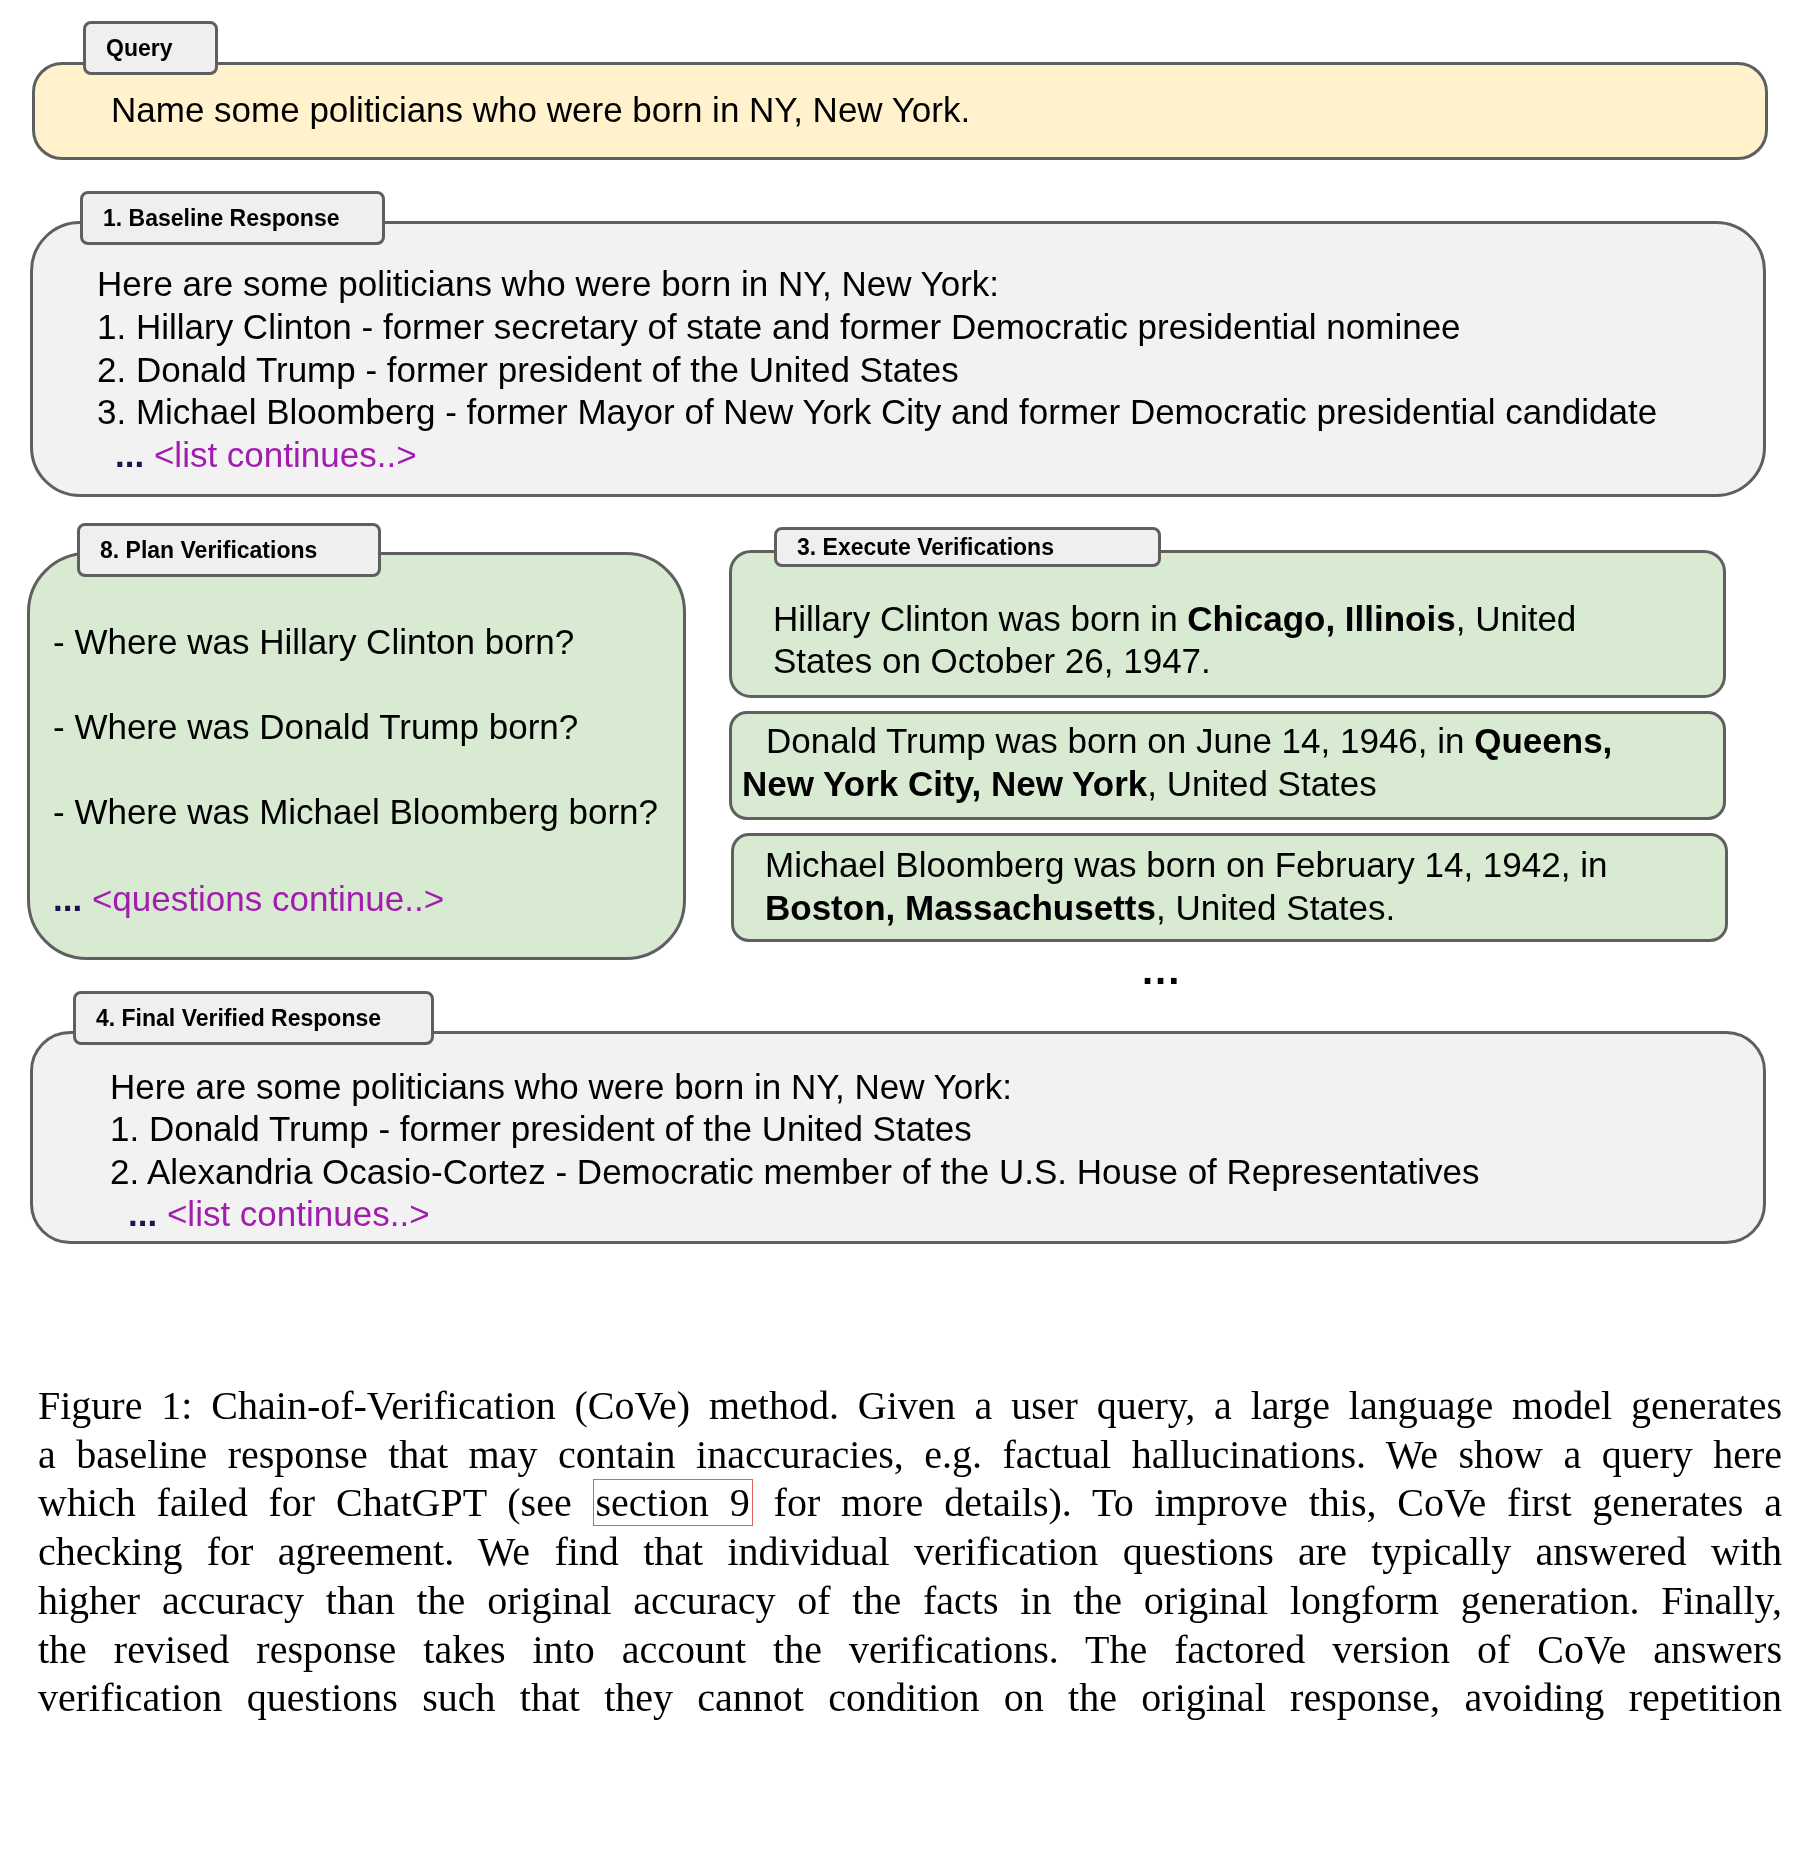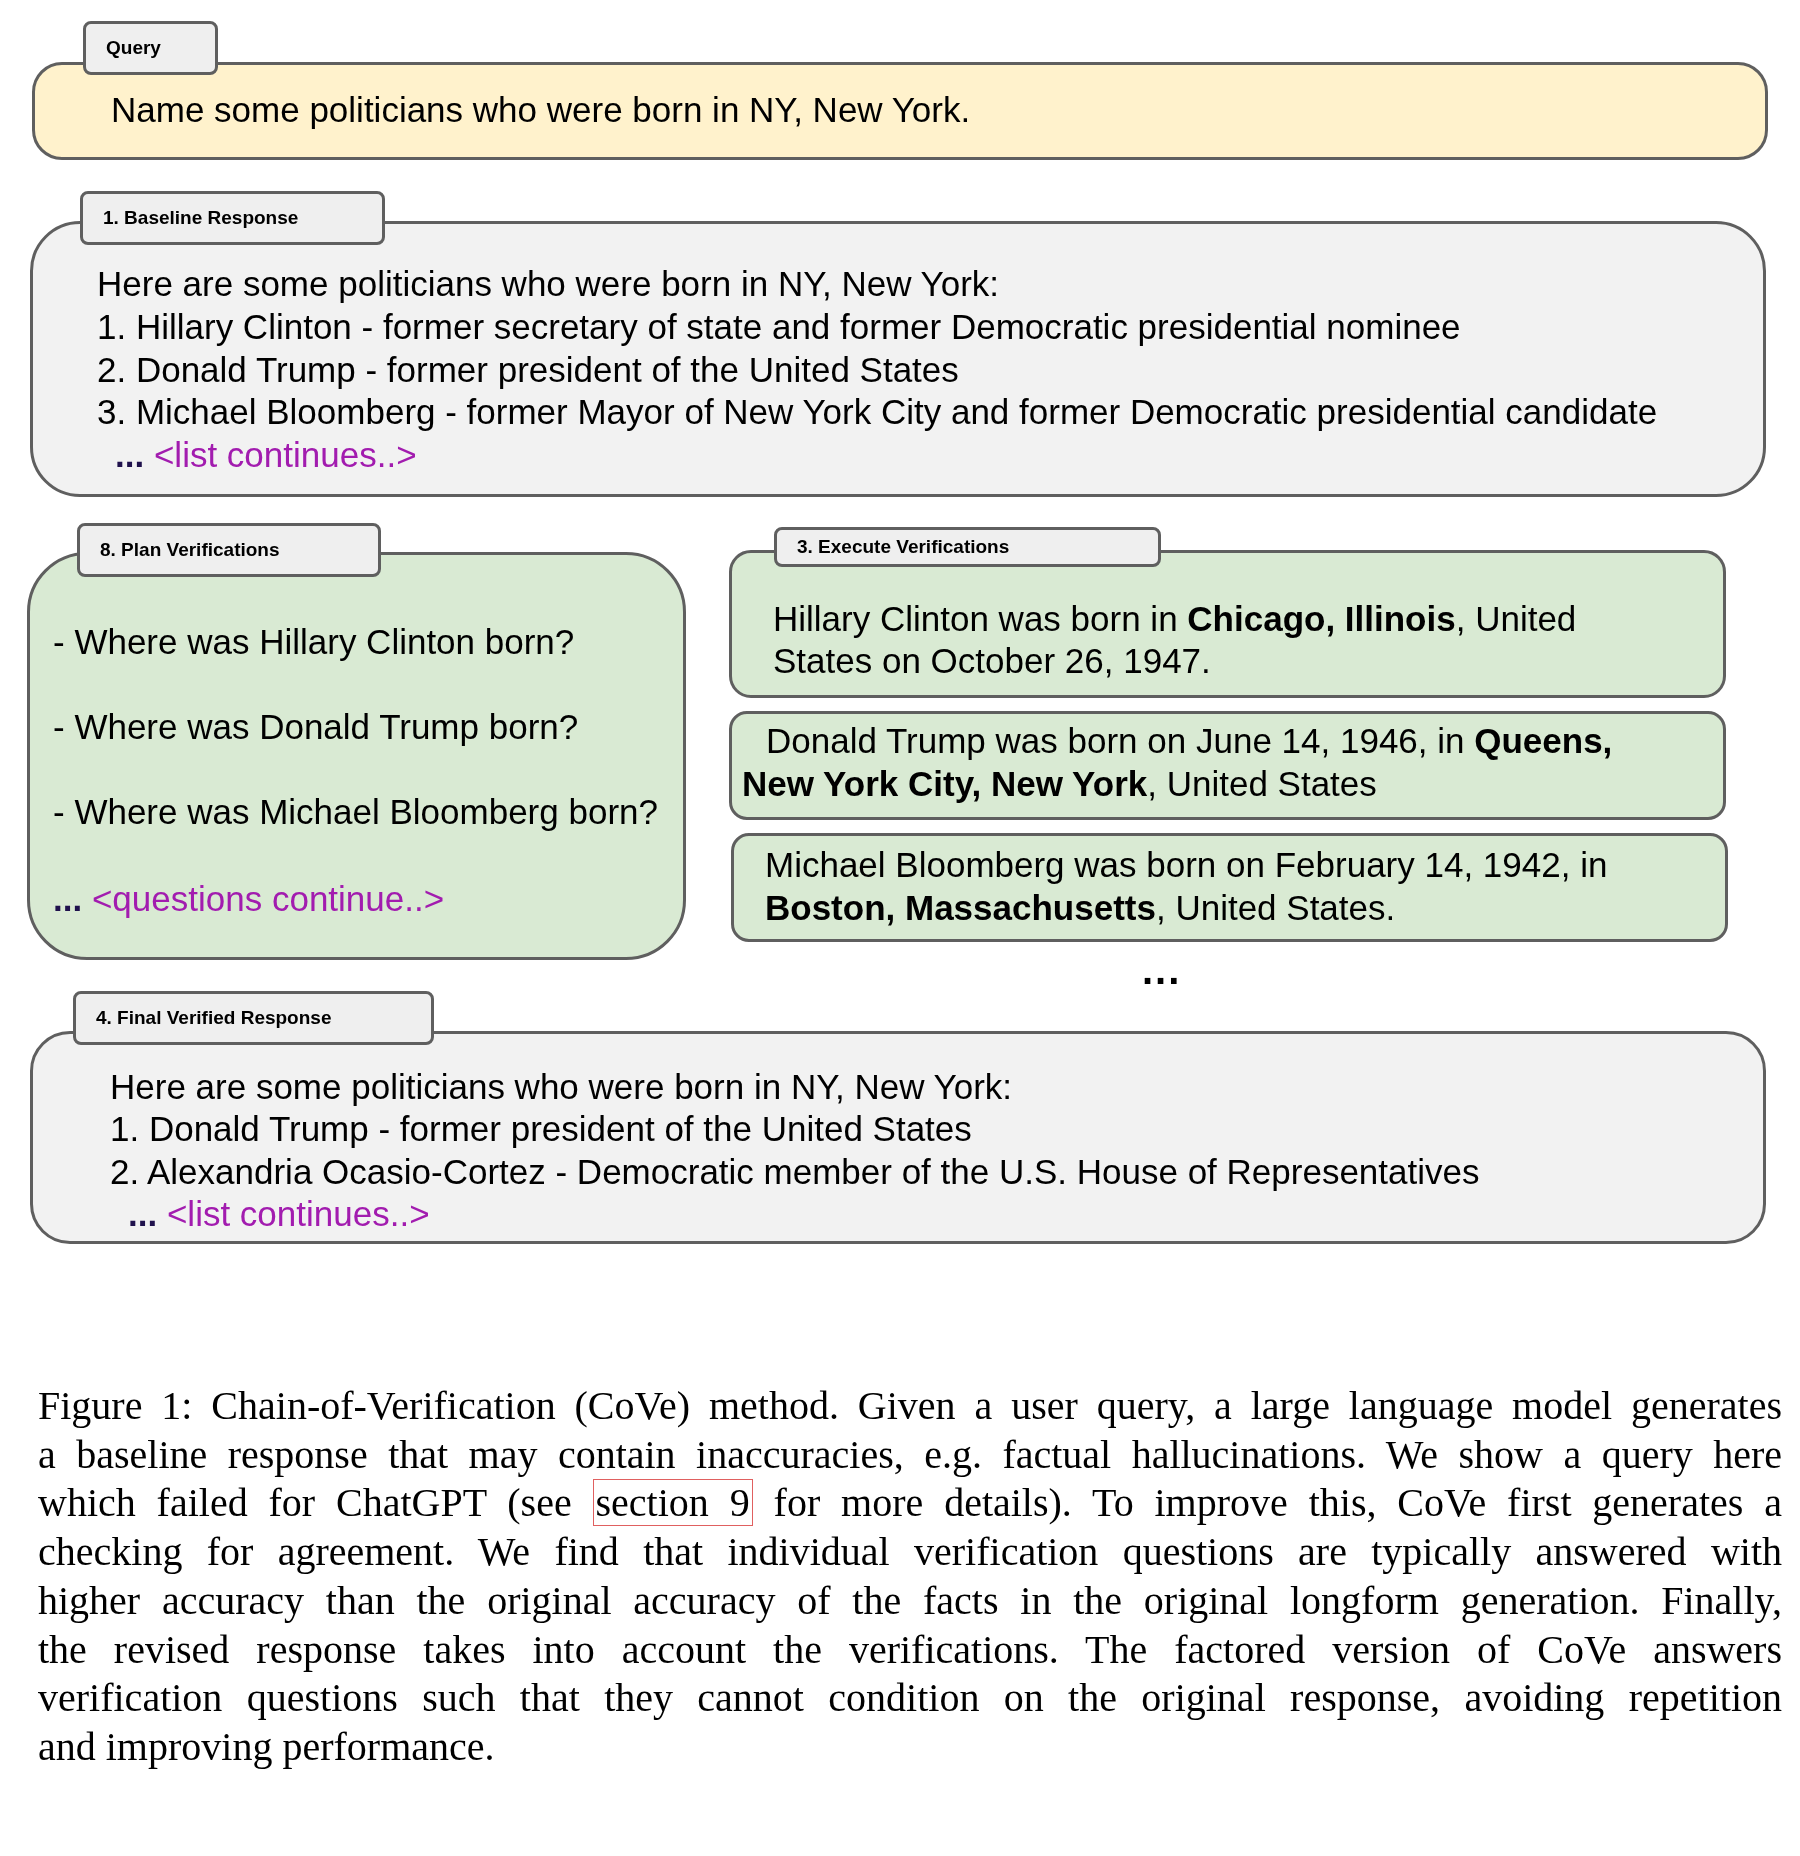--- a/index.html
+++ b/index.html
@@ -1,19 +1,19 @@
 <!DOCTYPE html>
 <html><head>
 <meta charset="utf-8">
 <style>
   html, body { margin:0; padding:0; background:#ffffff; }
   body { width:1800px; height:1856px; position:relative; overflow:hidden; font-family:"Liberation Sans", sans-serif; color:#000; }
   .box { position:absolute; border:3px solid #5f5f5f; box-sizing:border-box; }
   .tab { position:absolute; border:3px solid #5f5f5f; box-sizing:border-box; background:#efefef; border-radius:8px;
-         font-weight:bold; font-size:19px; display:flex; align-items:center; padding-left:20px; z-index:2; }
+         font-weight:bold; font-size:23px; display:flex; align-items:center; padding-left:20px; z-index:2; }
   .yellow { background:#fff2cc; }
   .gray { background:#f2f2f2; }
   .green { background:#d9ead3; }
   .txt { position:absolute; font-size:35px; line-height:43px; white-space:nowrap; }
   .cont { color:#a21caf; }
   .dots { color:#20124d; font-weight:bold; }
   b { font-weight:bold; }
   .caption { position:absolute; left:10px; top:1382px; width:1772px; font-family:"Liberation Serif", serif; font-size:40px; line-height:48.7px; text-align:justify; }
   .caption .line { display:block; text-align:justify; text-align-last:justify; white-space:nowrap;margin-left:28px; }
   .caption .line.last { text-align-last:left; }
@@ -75,14 +75,13 @@
 <div class="txt" style="left:128px;top:1192px;"><span class="dots">...</span> <span class="cont">&lt;list continues..&gt;</span></div>
 
 <div class="caption">
   <span class="line">Figure 1: Chain-of-Verification (CoVe) method. Given a user query, a large language model generates</span>
   <span class="line">a baseline response that may contain inaccuracies, e.g. factual hallucinations. We show a query here</span>
   <span class="line"><span>which failed for ChatGPT (see </span><span class="ref">section 9</span><span> for more details). To improve this, CoVe first generates a</span></span>
   <span class="line">checking for agreement. We find that individual verification questions are typically answered with</span>
   <span class="line">higher accuracy than the original accuracy of the facts in the original longform generation. Finally,</span>
   <span class="line">the revised response takes into account the verifications.  The factored version of CoVe answers</span>
   <span class="line">verification questions such that they cannot condition on the original response, avoiding repetition</span>
-  <span class="line last">and improving performance.</span>
 </div>
 
 </body></html>

